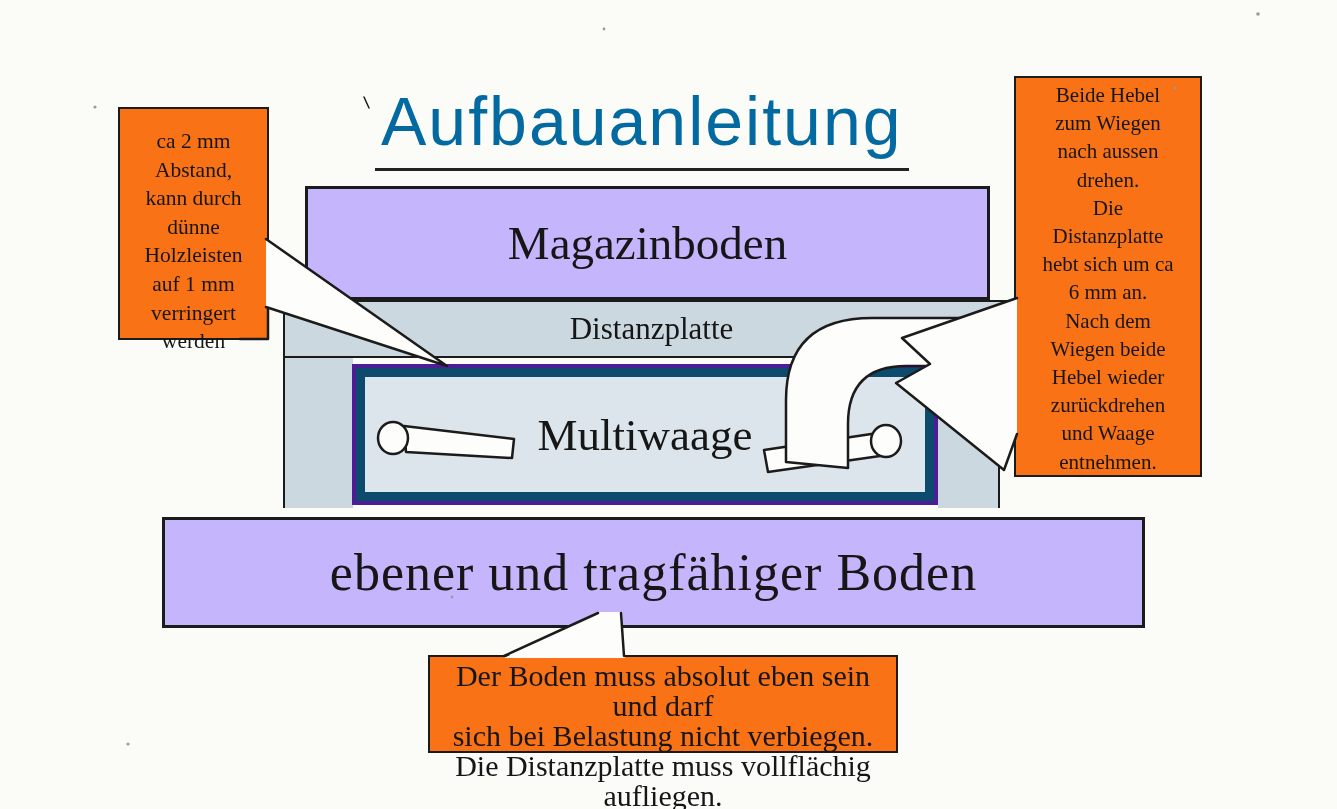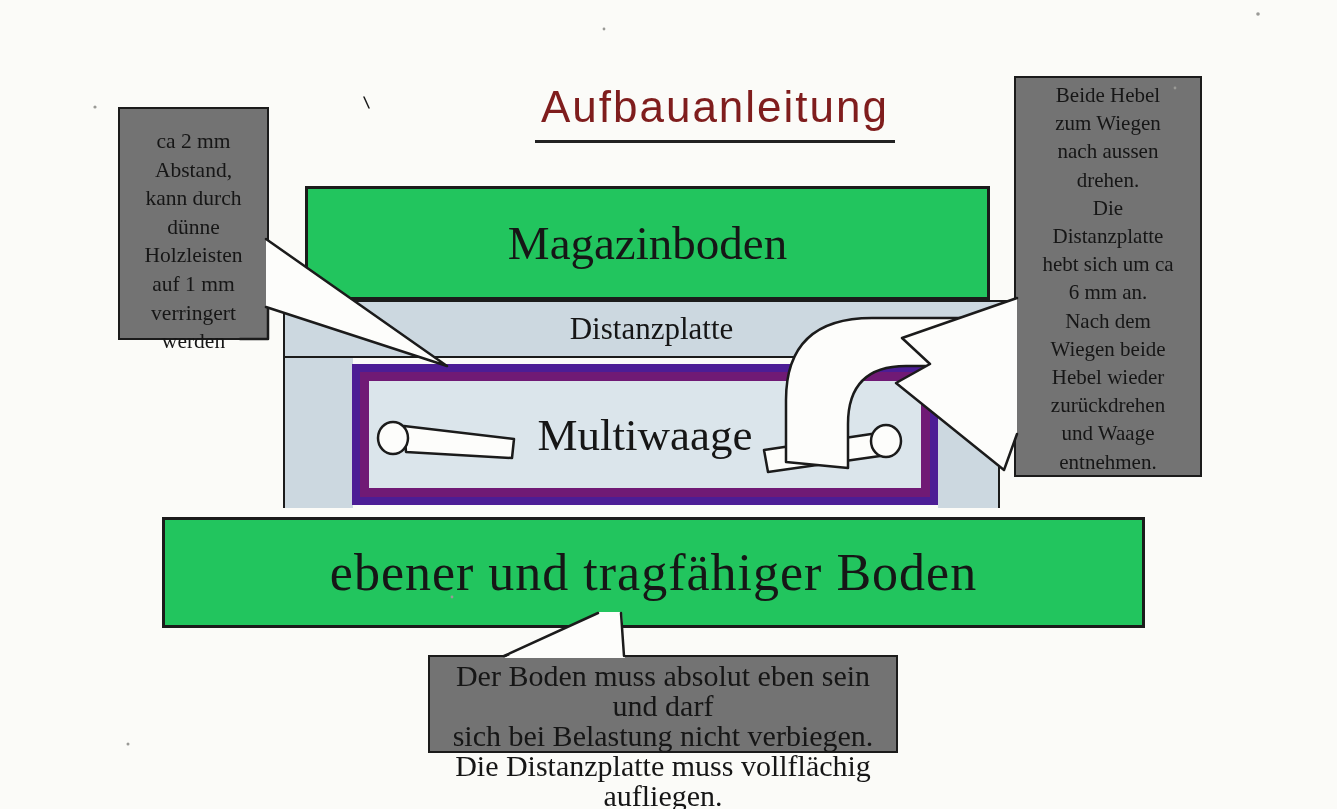--- a/index.html
+++ b/index.html
@@ -13,44 +13,44 @@
   #stage{
     position:relative;width:1337px;height:809px;margin:0 auto;
     background:var(--paper);overflow:hidden;
     font-family:"Liberation Serif","DejaVu Serif",serif;color:#161616;
   }
   .abs{position:absolute;box-sizing:border-box;}
   
   #title{
     left:375px;top:82px;width:520px;text-align:right;
     font-family:"Liberation Sans","DejaVu Sans",sans-serif;
-    font-weight:300;font-size:44px;letter-spacing:2px;color:#7f1d1d;
+    font-weight:300;font-size:68px;letter-spacing:2px;color:#0369a1;
   }
   #title span{display:inline-block;padding:0 6px 8px 6px;border-bottom:3px solid #222;}
   
-  .outline{border:3px solid var(--line);background:#22c55e;}
+  .outline{border:3px solid var(--line);background:#c4b5fd;}
   #magazinboden{left:305px;top:186px;width:685px;height:114px;
     display:flex;align-items:center;justify-content:center;font-size:47px;}
   #distanzplatte{left:283px;top:300px;width:737px;height:58px;
     background:var(--panel-blue);border:2px solid var(--line);
     display:flex;align-items:center;justify-content:center;font-size:31px;}
   #col-left{left:283px;top:358px;width:70px;height:150px;background:var(--panel-blue);
     border-left:2px solid var(--line);}
   #col-right{left:938px;top:358px;width:62px;height:150px;background:var(--panel-blue);
     border-right:2px solid var(--line);}
   #multiwaage{left:352px;top:364px;width:586px;height:141px;
-    background:#701a75;border:8px solid #4c1d95;}
+    background:#0c4a6e;border:4px solid #4c1d95;}
   #multiwaage .inner{position:absolute;left:9px;top:9px;right:9px;bottom:9px;
     background:var(--inner-blue);display:flex;align-items:center;justify-content:center;
     font-size:45px;}
   #boden{left:162px;top:517px;width:983px;height:111px;
     display:flex;align-items:center;justify-content:center;
     font-size:52px;letter-spacing:1px;}
   
-  .callout{background:#737373;border:2.5px solid var(--line);text-align:center;
+  .callout{background:#f97316;border:2.5px solid var(--line);text-align:center;
     white-space:pre-line;z-index:2;}
   #callout-left{left:118px;top:107px;width:151px;height:233px;
     font-size:21.5px;line-height:28.6px;padding-top:18px;}
   #callout-right{left:1014px;top:76px;width:188px;height:401px;
     font-size:21px;line-height:28.2px;padding-top:3px;}
   #callout-bottom{left:428px;top:655px;width:470px;height:98px;
     font-size:30px;line-height:30px;padding-top:4px;}
   
   #overlay{position:absolute;left:0;top:0;width:1337px;height:809px;z-index:3;pointer-events:none;}
   .ink{stroke:var(--line);stroke-width:2.5;stroke-linejoin:round;stroke-linecap:round;}

